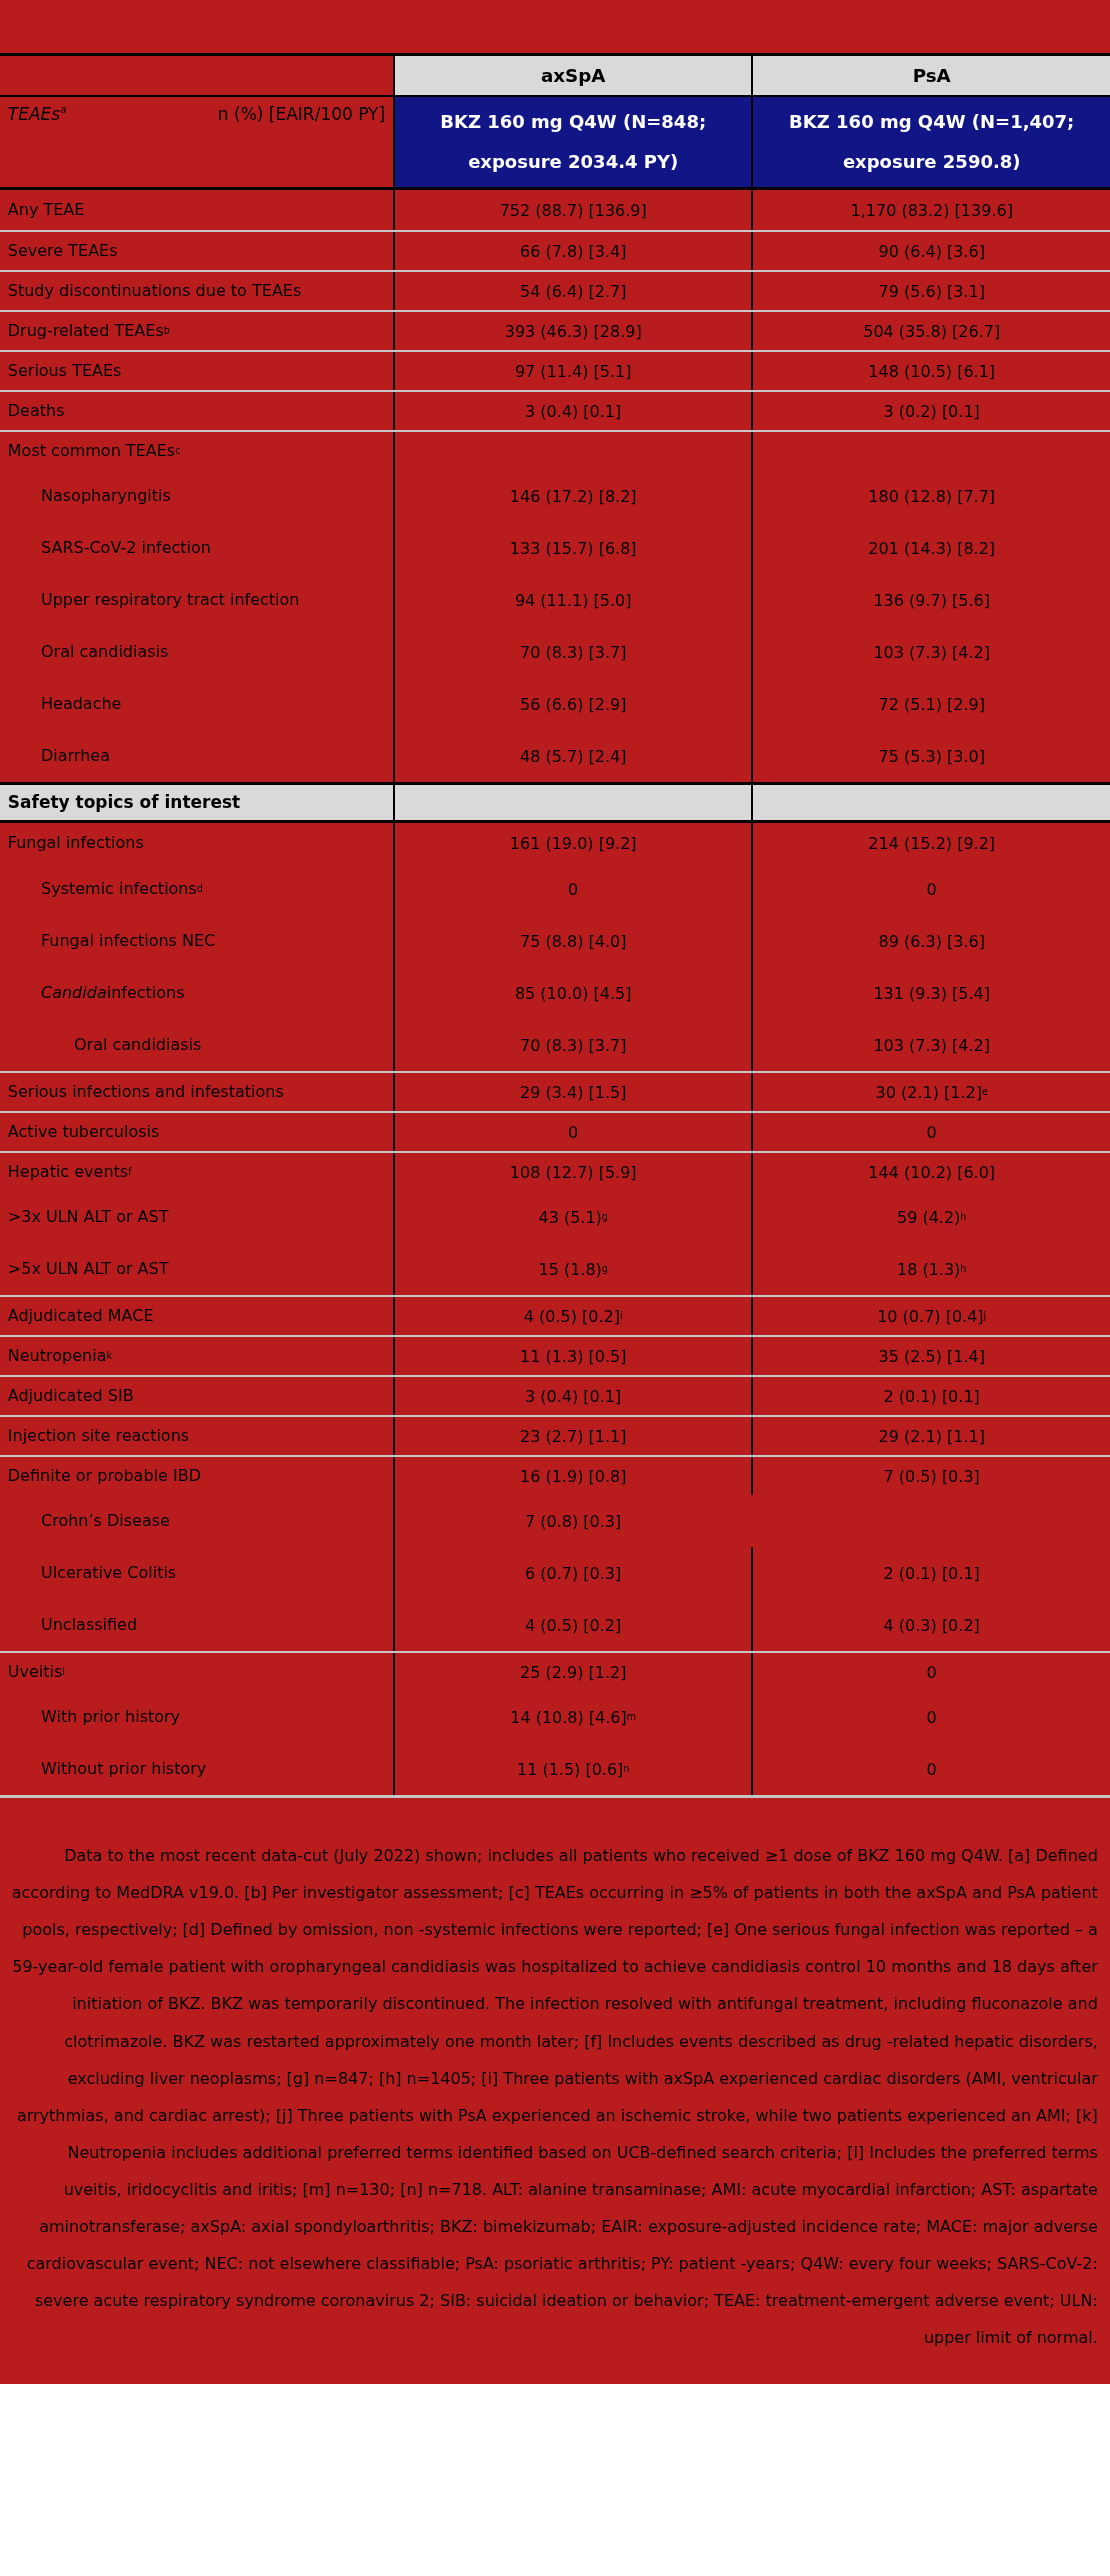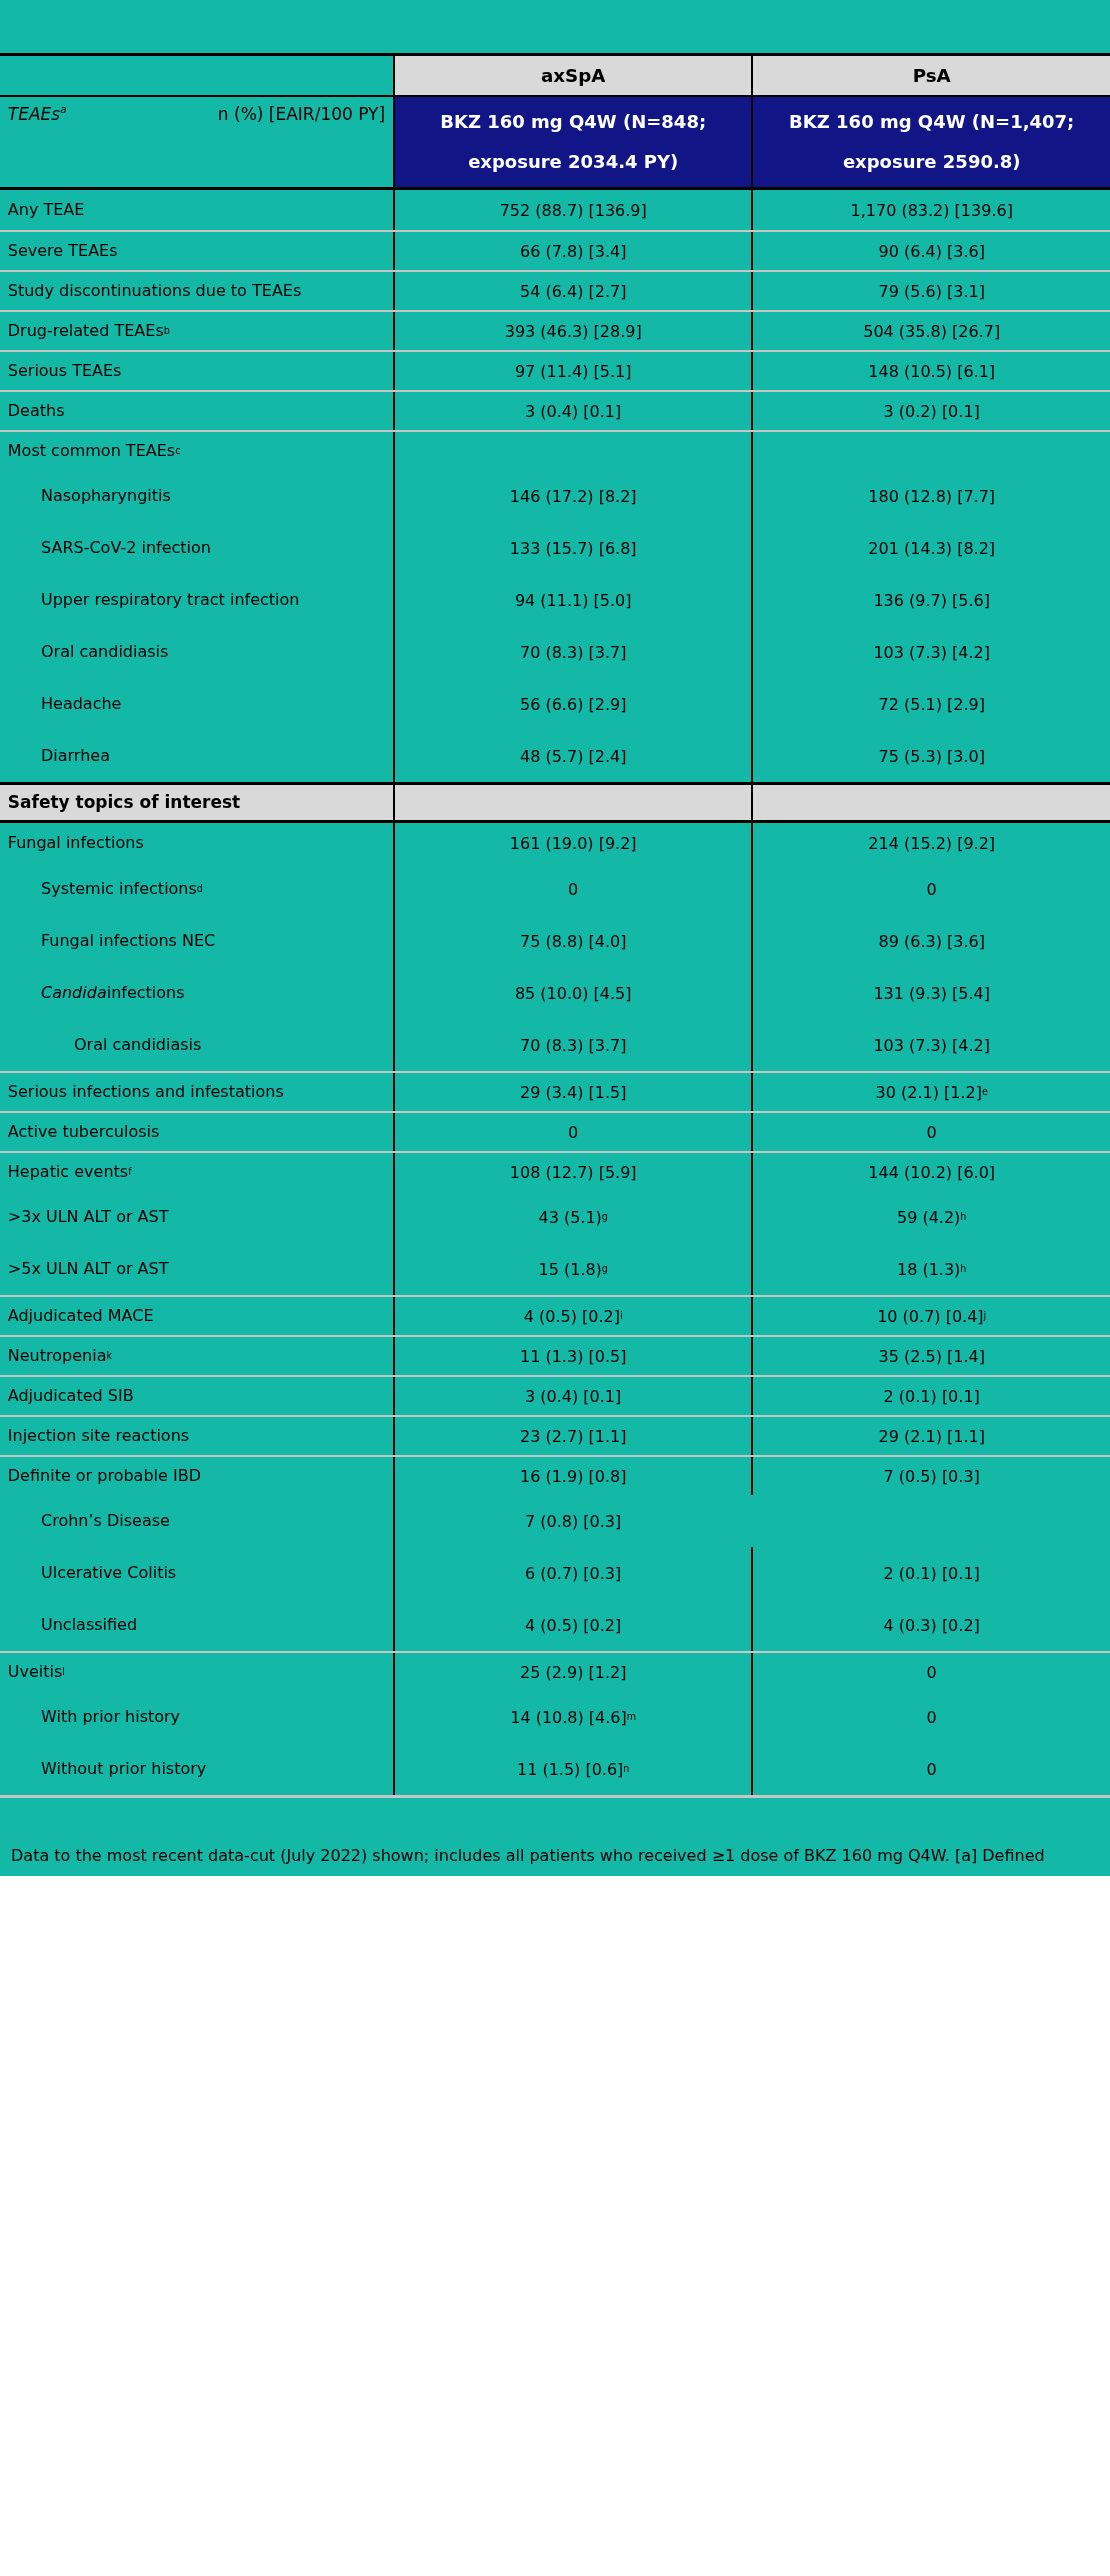--- a/index.html
+++ b/index.html
@@ -1,20 +1,20 @@
 <!DOCTYPE html>
 <html style="--blue: #111586; --gray: #d9d9d9; --sep: #c6c6c6;font-size:9px"><head>
 <meta charset="utf-8">
 <style>
   html,body { margin:0; padding:0; background:#ffffff; }
   .page {
     position:relative;
-    width:1110px; height:1876px;
+    width:1110px; height:2384px;
     box-sizing:border-box;
-    background:#14b8a6;
+    background:#b91c1c;
     font-family:"DejaVu Sans","Liberation Sans",sans-serif;
     color:#000;
     padding:53px 0 0 0;
     overflow:hidden;
   }
   .tbl { border-top:3.3px solid #000; border-bottom:3.9px solid var(--sep,#c6c6c6); }
   .row { display:flex; width:100%; box-sizing:border-box; }
   .c { box-sizing:border-box; }
   .c1 { width:35.4%; display:flex; align-items:center; padding:3.3px 13.3px 3.3px 7.8px; text-align:left; }
   .c2, .c3 { width:32.3%; border-left:2.8px solid #000; display:flex; align-items:center; justify-content:center; text-align:center; padding:3.3px 5.6px; }
@@ -35,21 +35,21 @@
   .drow.section { background:var(--gray,#d9d9d9); min-height:41px; border-top:3.3px solid #000; border-bottom:3.3px solid #000; font-weight:bold; font-size:17px; }
   .drow.ind1 .c1 { padding-left:41px; }
   .drow.ind2 .c1 { padding-left:74px; }
   .drow .c1 { line-height:1.55; }
   sup { font-size:60%; line-height:0; vertical-align:super; }
   i { font-style:italic; }
   .footnote {
     margin:39px 12.2px 0 11px;
     font-size:16px;
     line-height:2.32;
-    text-align:left;
+    text-align:right;
   }
 </style>
 </head>
 <body>
 
 <div class="page">
 
   <div class="tbl">
 
     <div class="row head-gray">

